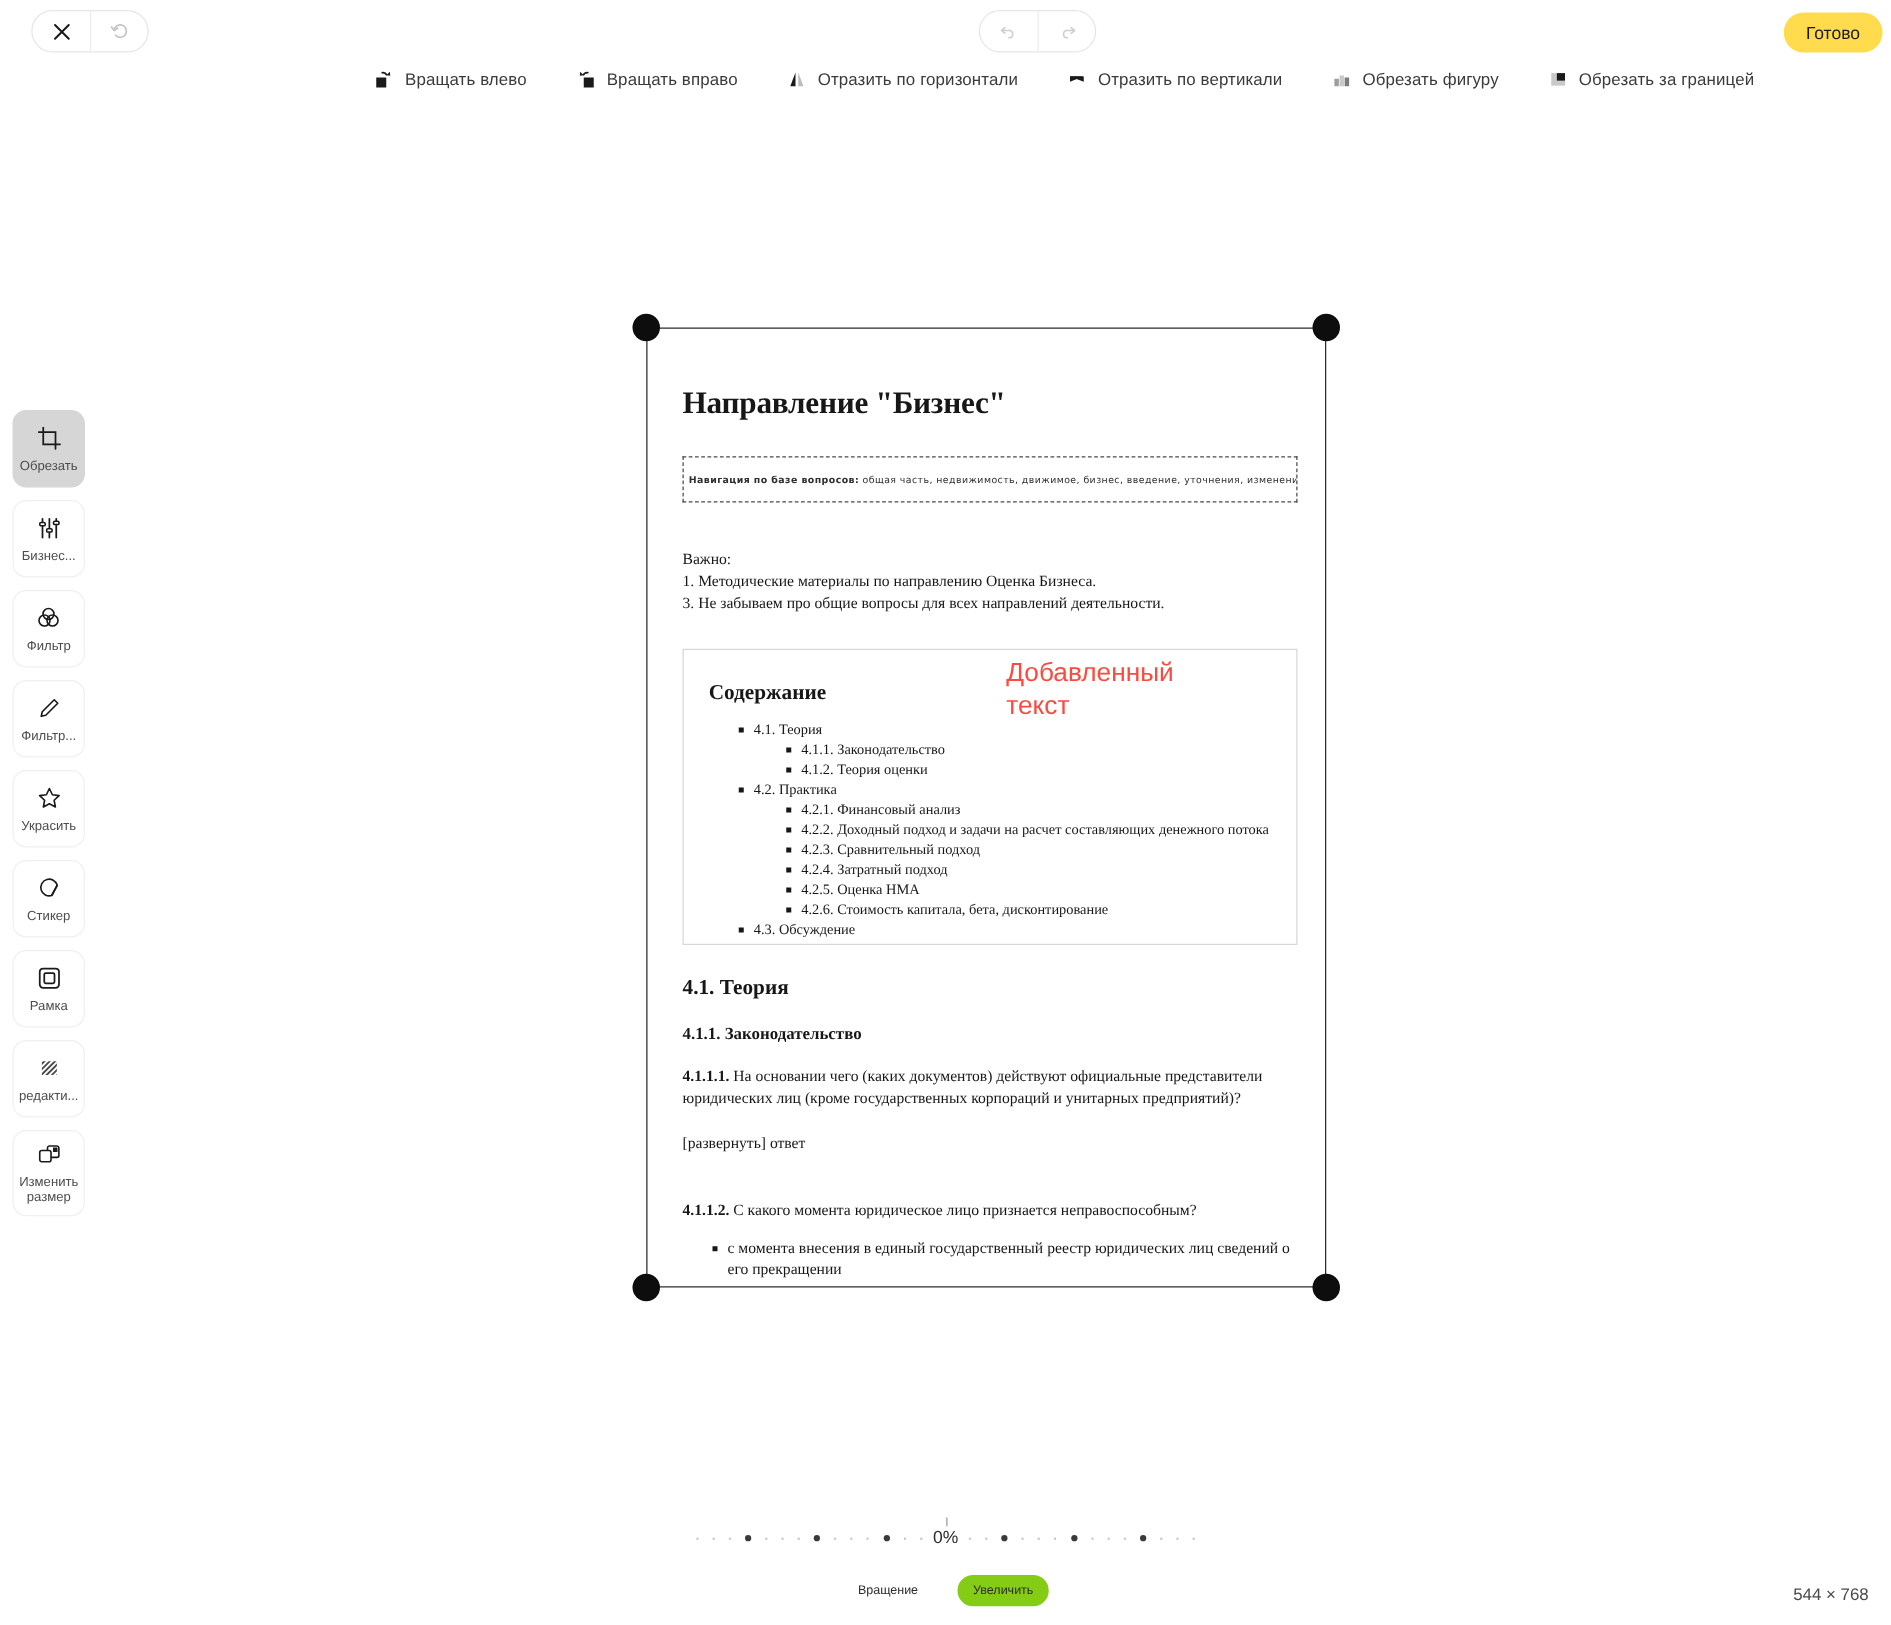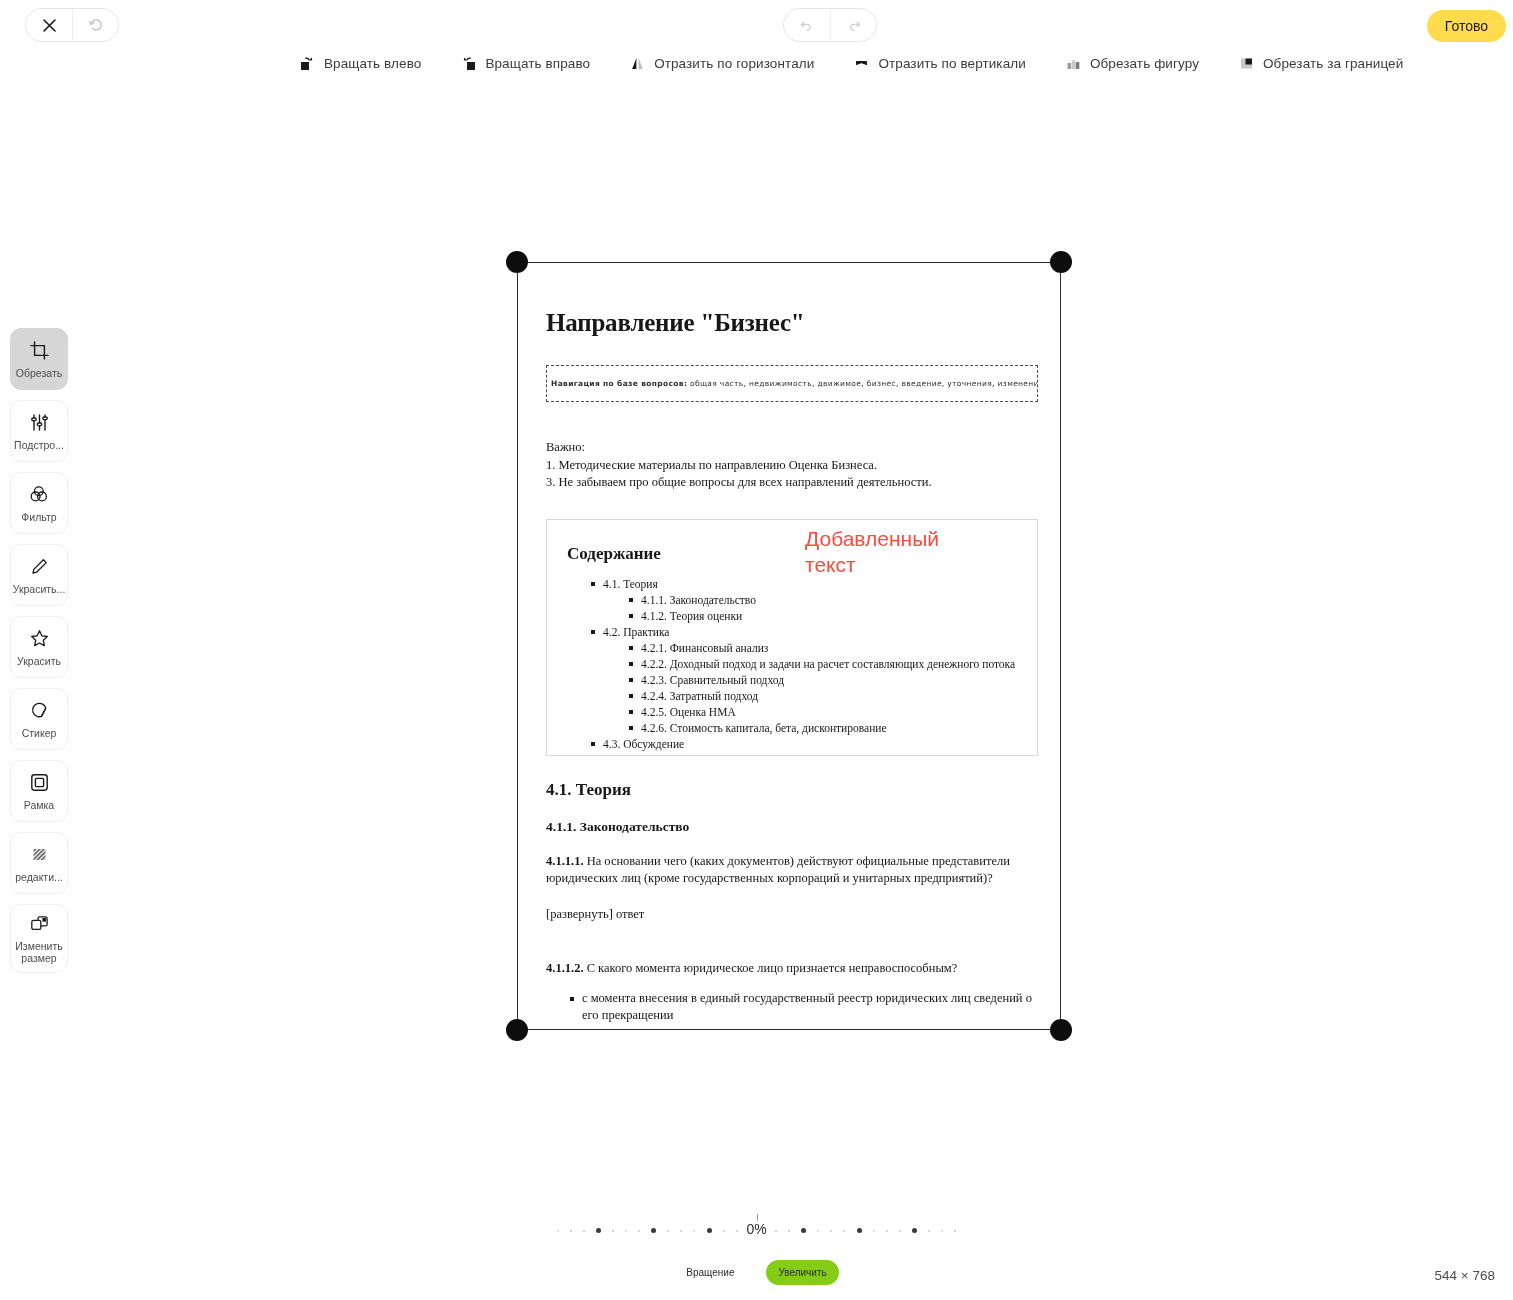--- a/index.html
+++ b/index.html
@@ -451,41 +451,41 @@
 
     <div class="side-item">
       <span class="sico">
         <svg width="19" height="19" viewBox="0 0 19 19">
           <path d="M4 2 V17 M9.5 2 V17 M15 2 V17" stroke="#1a1a1a" stroke-width="1.4" stroke-linecap="round"></path>
           <rect x="1.8" y="5" width="4.4" height="2.6" rx="1.1" fill="#fff" stroke="#1a1a1a" stroke-width="1.3"></rect>
           <rect x="7.3" y="10" width="4.4" height="2.6" rx="1.1" fill="#fff" stroke="#1a1a1a" stroke-width="1.3"></rect>
           <rect x="12.8" y="4" width="4.4" height="2.6" rx="1.1" fill="#fff" stroke="#1a1a1a" stroke-width="1.3"></rect>
         </svg>
       </span>
-      <span class="slbl">Подстро...</span>
+      <span class="slbl">Бизнес...</span>
     </div>
 
     <div class="side-item">
       <span class="sico">
         <svg width="20" height="19" viewBox="0 0 20 19">
           <circle cx="9.8" cy="6.2" r="4.4" stroke="#1a1a1a" stroke-width="1.3" fill="none"></circle>
           <circle cx="6.6" cy="11.4" r="4.4" stroke="#1a1a1a" stroke-width="1.3" fill="none"></circle>
           <circle cx="13" cy="11.4" r="4.4" stroke="#1a1a1a" stroke-width="1.3" fill="none"></circle>
         </svg>
       </span>
       <span class="slbl">Фильтр</span>
     </div>
 
     <div class="side-item">
       <span class="sico">
         <svg width="19" height="19" viewBox="0 0 19 19">
           <path d="M3 16 L3.8 12.4 L13.4 2.8 L16.2 5.6 L6.6 15.2 Z" stroke="#1a1a1a" stroke-width="1.3" fill="none" stroke-linejoin="round"></path>
         </svg>
       </span>
-      <span class="slbl">Украсить...</span>
+      <span class="slbl">Фильтр...</span>
     </div>
 
     <div class="side-item">
       <span class="sico">
         <svg width="19" height="19" viewBox="0 0 19 19">
           <path d="M9.5 1.8 L11.9 6.8 L17.3 7.5 L13.3 11.2 L14.3 16.6 L9.5 14 L4.7 16.6 L5.7 11.2 L1.7 7.5 L7.1 6.8 Z" stroke="#1a1a1a" stroke-width="1.3" fill="none" stroke-linejoin="round"></path>
         </svg>
       </span>
       <span class="slbl">Украсить</span>
     </div>

